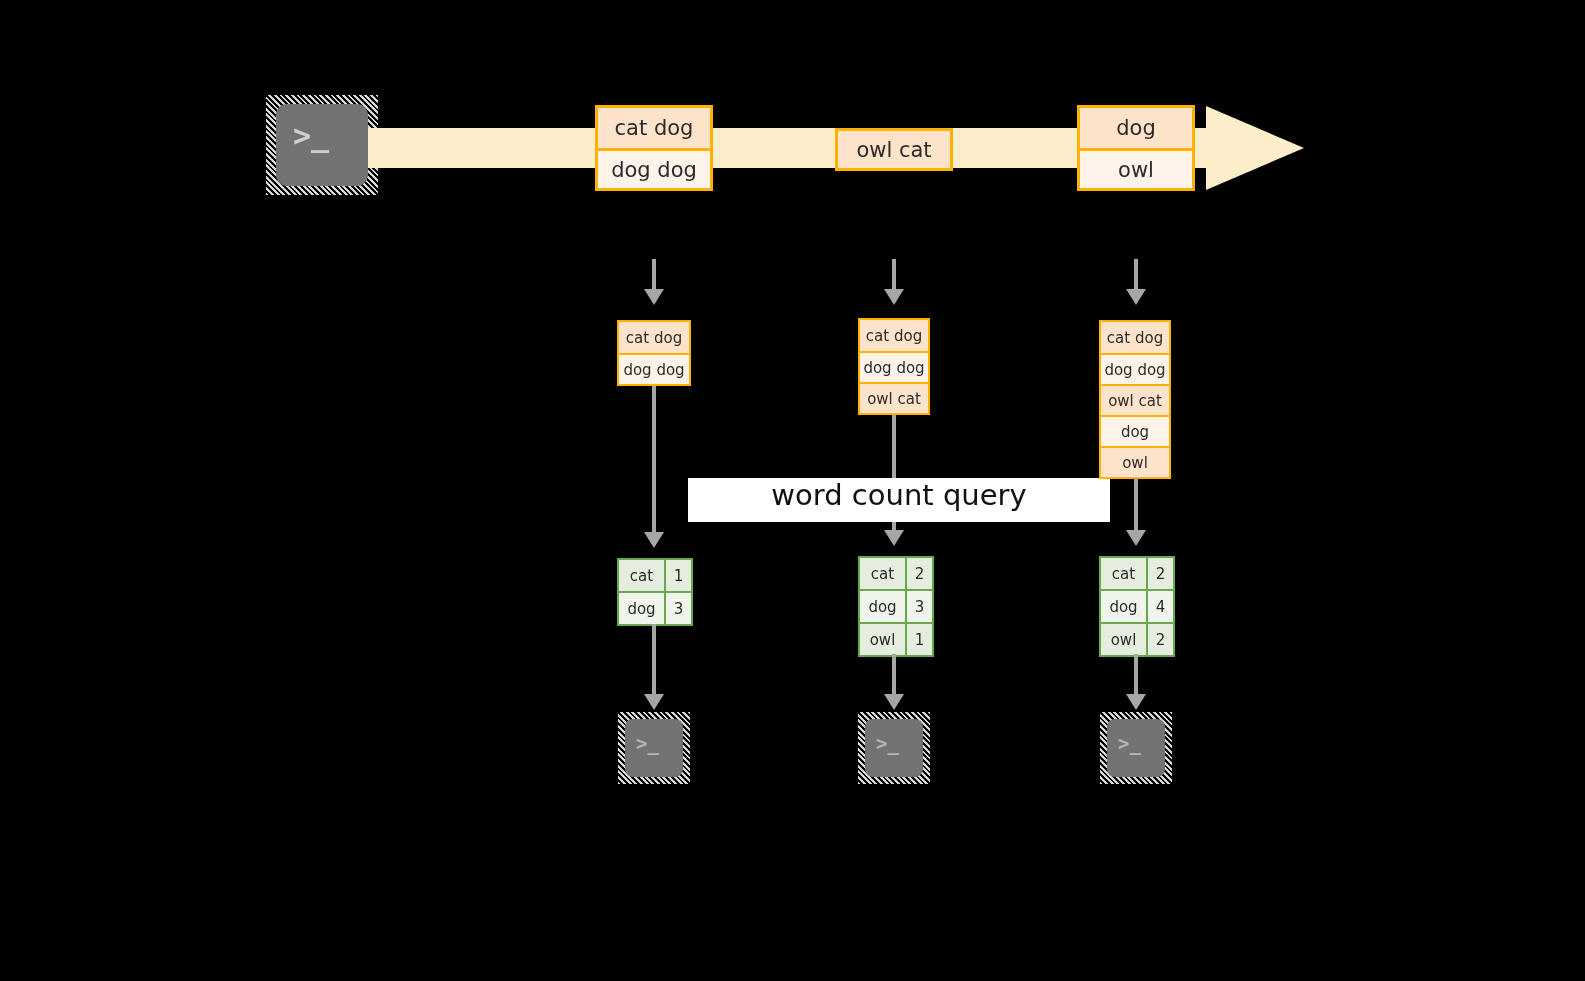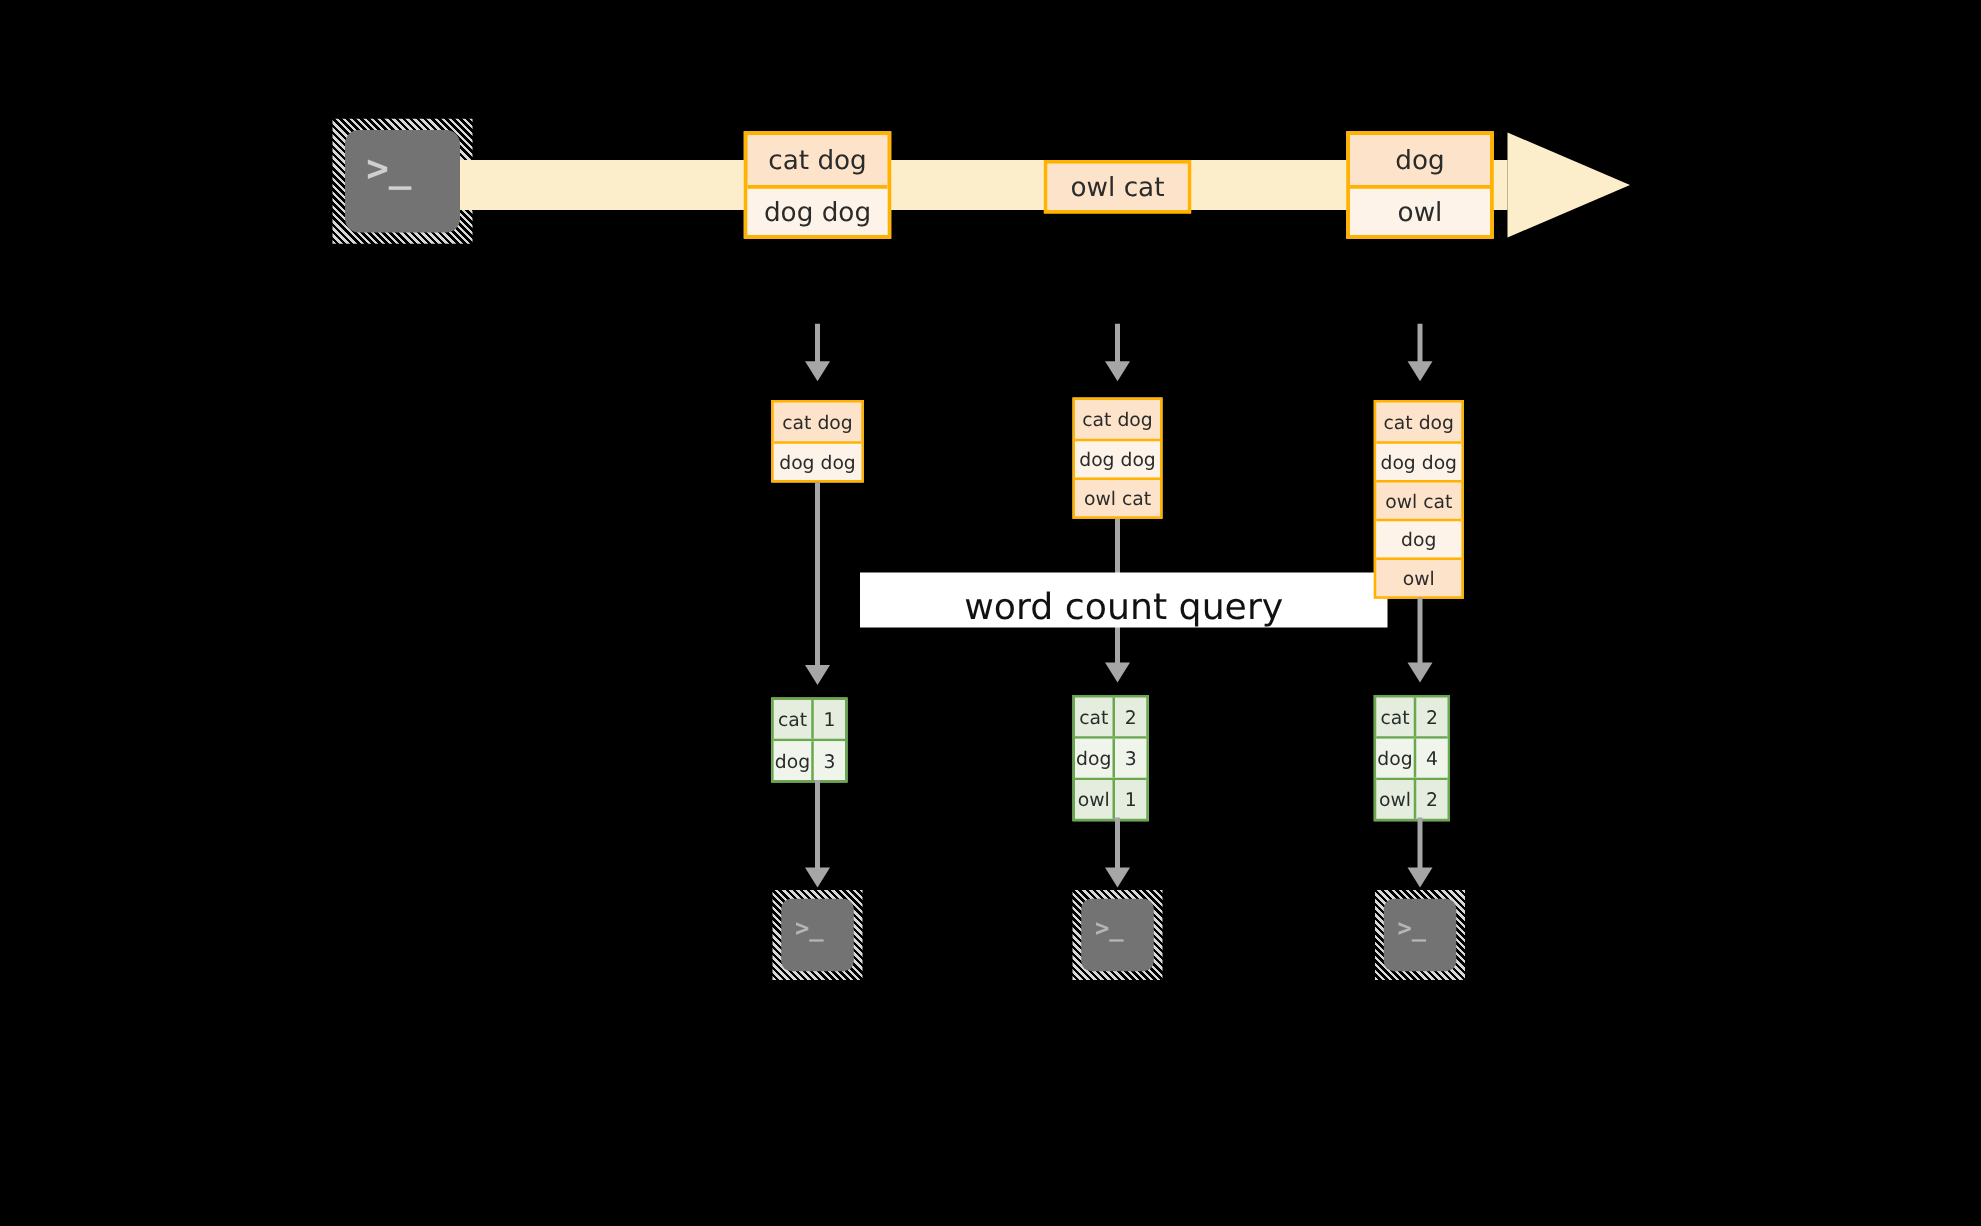--- a/index.html
+++ b/index.html
@@ -64,30 +64,30 @@
   .stack .srow{box-sizing:border-box;height:31px;display:flex;align-items:center;
                justify-content:center;font-size:15px;color:#2b2b2b;}
   .stack .srow+.srow{border-top:2px solid #ffb300;}
   .stack .srow.alt{background:#fdf3e8;}
 
   
   .gtable{position:absolute;box-sizing:border-box;border:2px solid #6aa84f;
           background:#e5eede;border-collapse:collapse;}
   .gtable .grow{display:flex;height:31px;}
   .gtable .grow+.grow{border-top:2px solid #6aa84f;}
-  .gtable .gw{box-sizing:border-box;width:30px;display:flex;align-items:center;
+  .gtable .gw{box-sizing:border-box;width:45px;display:flex;align-items:center;
               justify-content:center;font-size:15px;color:#2b2b2b;}
   .gtable .gc{box-sizing:border-box;width:27px;display:flex;align-items:center;
               justify-content:center;font-size:15px;color:#2b2b2b;
               border-left:2px solid #6aa84f;}
   .gtable .grow.alt .gw,.gtable .grow.alt .gc{background:#f0f5ec;}
 
   
-  .qlabel{position:absolute;left:688px;top:458px;width:422px;height:44px;
-          background:#ffffff;display:flex;align-items:flex-end;justify-content:center;}
+  .qlabel{position:absolute;left:688px;top:478px;width:422px;height:44px;
+          background:#ffffff;display:flex;align-items:flex-start;justify-content:center;}
   .qlabel span{font-size:29px;color:#111;font-family:"DejaVu Sans","Liberation Sans",sans-serif;}
 </style>
 </head>
 <body>
 
 <div class="stage">
 
   <div class="term big">
     <div class="hatch"></div>
     <div class="body"></div>

